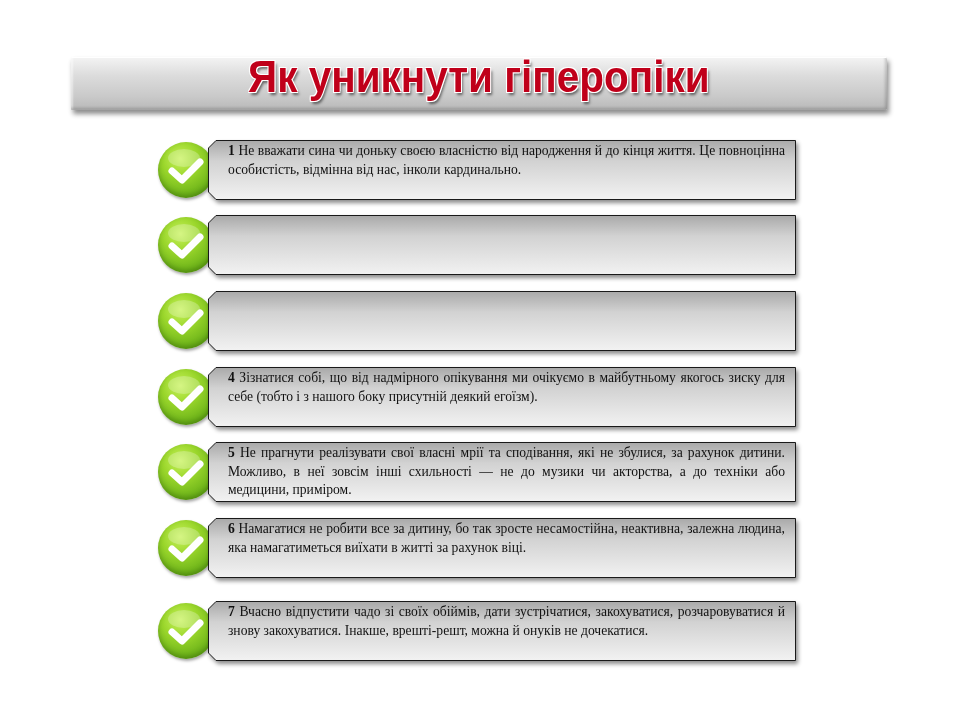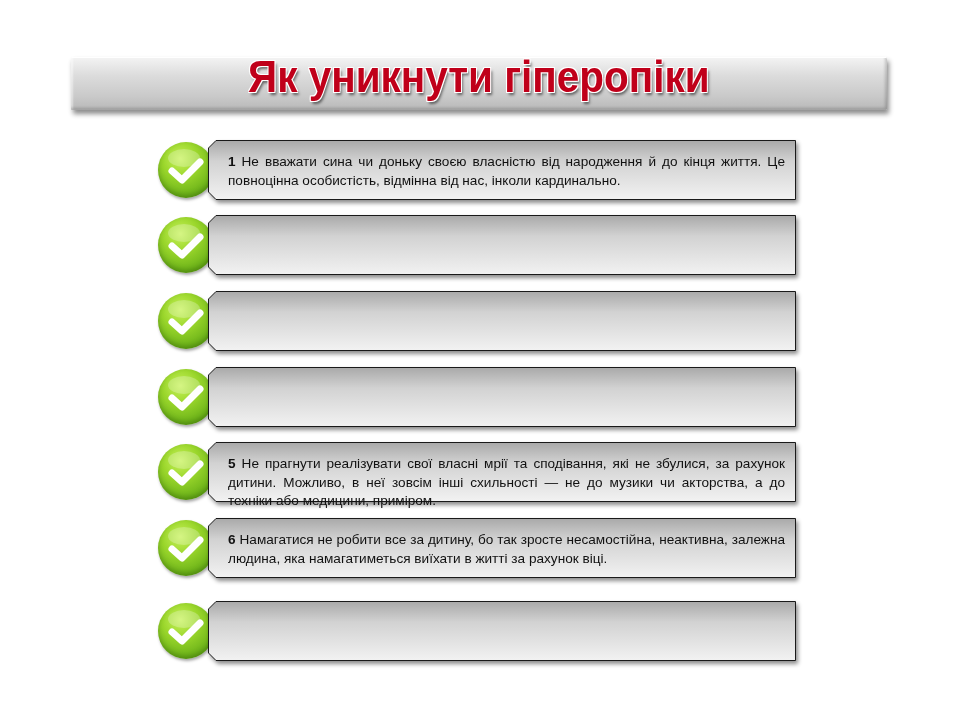--- a/index.html
+++ b/index.html
@@ -70,27 +70,26 @@
       position: absolute;
       left: 0; top: 0;
       width: 588px; height: 60px;
       filter: drop-shadow(2px 3px 2px rgba(0,0,0,0.45));
     }
     .box-text {
       position: absolute;
       left: 20px;
       right: 11px;
       top: 2px;
-      font-family: Liberation Sans, sans-serif;
+      font-family: Liberation Serif, serif;
       font-size: 13.6px;
       line-height: 18.6px;
       color: #111111;
       text-align: justify;
       text-align-last: left;
-      margin-top: 11px;
     }
     .box-text .num {
       font-weight: bold;
     }
   </style>
 </head>
 <body>
 
 <div class="title-banner">
   <span class="title-text">Як уникнути гіперопіки</span>
@@ -171,20 +170,21 @@
     <svg class="box-shape" viewBox="0 0 588 60" preserveAspectRatio="none">
         <defs>
           <linearGradient id="g4" x1="0" y1="0" x2="0" y2="1">
             <stop offset="0" stop-color="#a9a9a9"></stop>
             <stop offset="0.35" stop-color="#d2d2d2"></stop>
             <stop offset="1" stop-color="#f2f2f2"></stop>
           </linearGradient>
         </defs>
         <path d="M8 0.5 H587.5 V59.5 H8 L0.5 52 V8 Z" fill="url(#g4)" stroke="#1a1a1a" stroke-width="1"></path>
       </svg>
+    <div class="box-text"><span class="num">4</span> <span>Зізнатися собі, що від надмірного опікування ми очікуємо в майбутньому якогось зиску для себе (тобто і з нашого боку присутній деякий егоїзм).</span></div>
   </div>
 </div>
 
 <div class="item" style="top:442px;">
   <div class="check">
     <svg viewBox="0 0 56 56">
         <ellipse cx="26" cy="16" rx="16" ry="9" fill="rgba(255,255,255,0.25)"></ellipse>
         <path d="M14 29 L24 38 L42 20" fill="none" stroke="#ffffff" stroke-width="7" stroke-linecap="round" stroke-linejoin="round"></path>
       </svg>
   </div>
@@ -236,14 +236,15 @@
     <svg class="box-shape" viewBox="0 0 588 60" preserveAspectRatio="none">
         <defs>
           <linearGradient id="g7" x1="0" y1="0" x2="0" y2="1">
             <stop offset="0" stop-color="#a9a9a9"></stop>
             <stop offset="0.35" stop-color="#d2d2d2"></stop>
             <stop offset="1" stop-color="#f2f2f2"></stop>
           </linearGradient>
         </defs>
         <path d="M8 0.5 H587.5 V59.5 H8 L0.5 52 V8 Z" fill="url(#g7)" stroke="#1a1a1a" stroke-width="1"></path>
       </svg>
+    <div class="box-text"><span class="num">7</span> <span>Вчасно відпустити чадо зі своїх обіймів, дати зустрічатися, закохуватися, розчаровуватися й знову закохуватися. Інакше, врешті-решт, можна й онуків не дочекатися.</span></div>
   </div>
 </div>
 
 </body></html>

